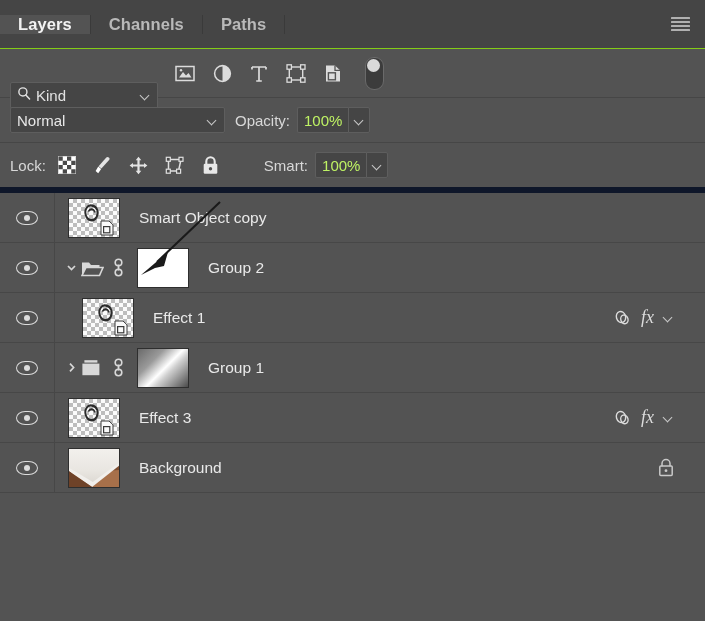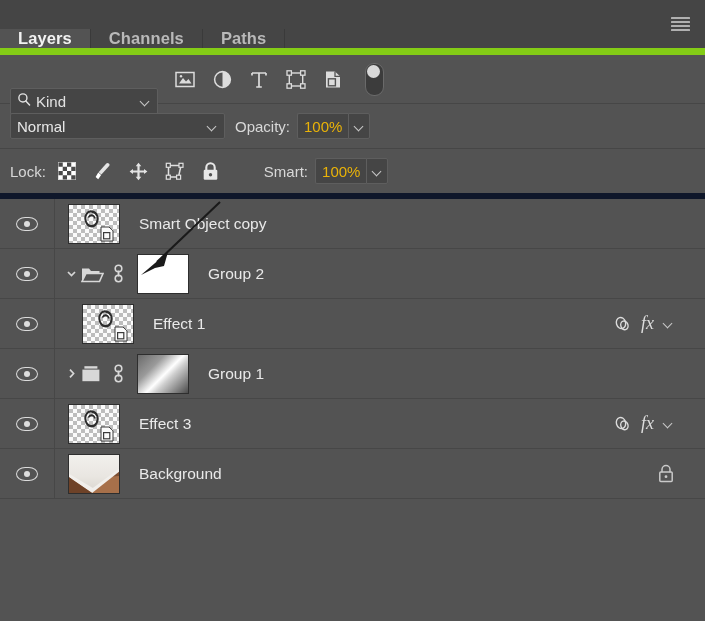--- a/index.html
+++ b/index.html
@@ -8,22 +8,22 @@
     background:#535353;
     font-family:"Liberation Sans", sans-serif;
     -webkit-font-smoothing:antialiased;
     overflow:hidden;
   }
   #panel{position:relative;width:705px;height:621px;background:#535353;}
 
   
   .tabbar{
     position:relative;height:48px;background:#454545;
-    display:flex;align-items:flex-end;
-    border-bottom:7px solid #84cc16;
+    display:flex;align-items:center;
+    border-bottom:1px solid #84cc16;
   }
   .tab{
     display:flex;align-items:center;justify-content:center;
     padding:0 18px;font-size:16.5px;font-weight:bold;color:#b9b9b9;
     border-right:1px solid #3a3a3a;
     letter-spacing:.1px;cursor:default;
   }
   .tab.active{background:#535353;color:#f2f2f2;}
   .tab-spacer{flex:1;border-right:none;}
   .menu-btn{
@@ -71,21 +71,21 @@
     width:215px;height:26px;background:#454545;border:1px solid #5e5e5e;
     border-radius:2px;display:flex;align-items:center;padding:0 6px;
     box-sizing:border-box;cursor:default;gap:24px;
   }
   .blend-select span.txt{font-size:15px;color:#e8e8e8;flex:1;}
   .field-label{font-size:15px;color:#d8d8d8;margin-left:10px;margin-right:7px;}
   .num-field{
     height:26px;min-width:47px;background:#454545;border:1px solid #5e5e5e;
     border-radius:2px 0 0 2px;border-right:none;
     display:flex;align-items:center;justify-content:center;
-    font-size:15px;color:#eab308;padding:0 6px;box-sizing:border-box;cursor:text;
+    font-size:15px;color:#bef264;padding:0 6px;box-sizing:border-box;cursor:text;
   }
   .num-chev{
     height:26px;width:22px;background:#454545;border:1px solid #5e5e5e;
     border-radius:0 2px 2px 0;display:flex;align-items:center;justify-content:center;
     box-sizing:border-box;cursor:default;
   }
 
   
   .lockbar{
     height:44px;display:flex;align-items:center;padding:0 10px;

